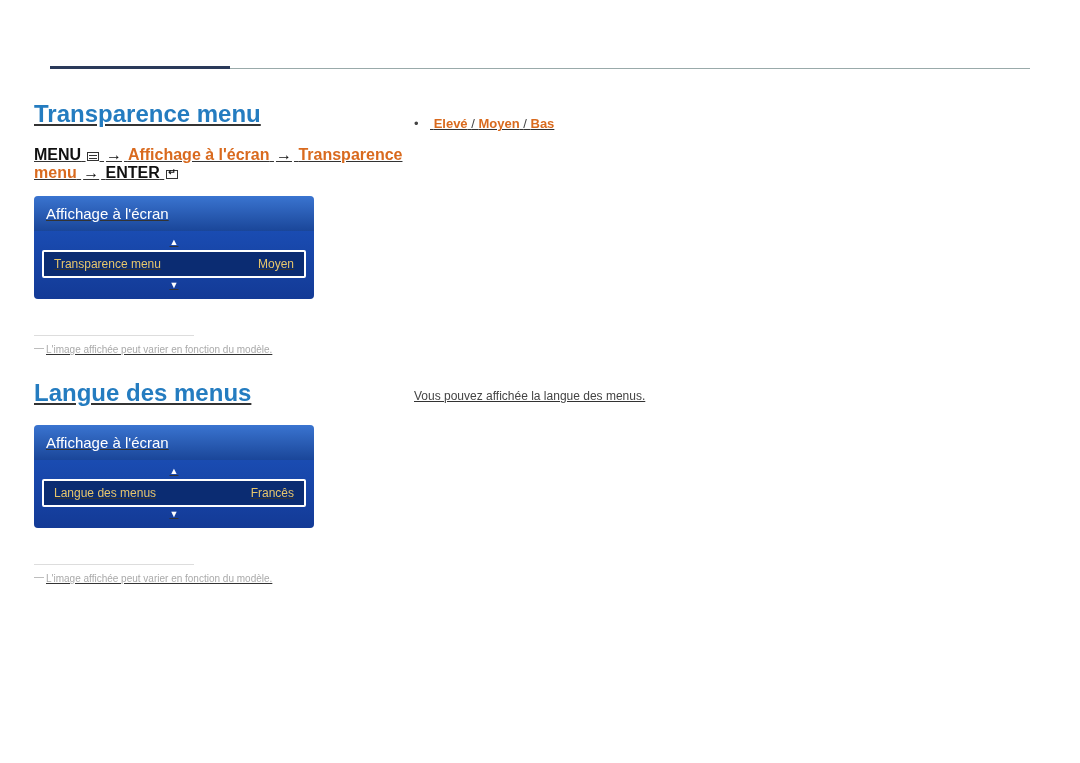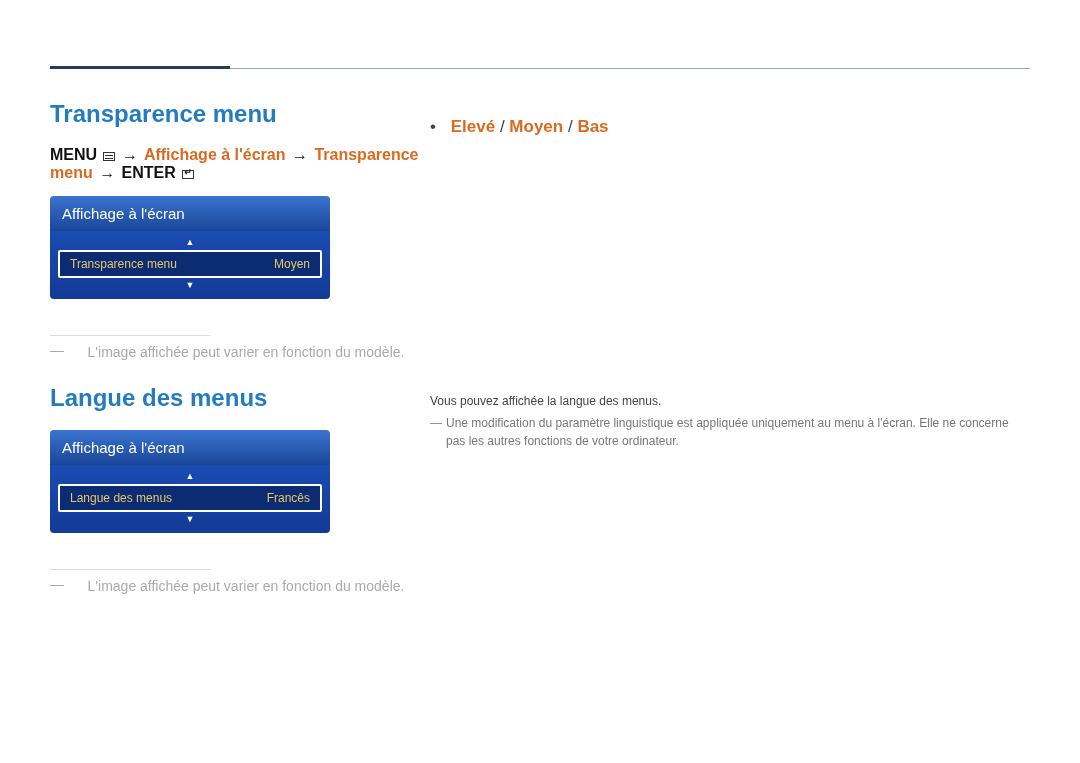--- a/index.html
+++ b/index.html
@@ -5,21 +5,22 @@
   body {
     margin: 0;
     padding: 0;
     width: 1080px;
     height: 763px;
     font-family: "Segoe UI", Arial, sans-serif;
     color: #333;
     position: relative;
   }
   .page {
-    padding: 70px 50px 0 50px;
+    padding: 70px 50px 0 34px;
+    text-decoration: underline;
   }
   .top-line {
     position: absolute;
     top: 68px;
     left: 50px;
     right: 50px;
     height: 1px;
     background: #9aa;
   }
   .top-line-bold {
@@ -131,35 +132,34 @@
     margin: 2px 0;
   }
   .footnote-sep {
     width: 160px;
     height: 1px;
     background: #ddd;
     margin-top: 36px;
     margin-bottom: 8px;
   }
   .footnote {
-    font-size: 14px;
+    font-size: 10px;
     color: #aaa;
     position: relative;
     padding-left: 12px;
-    text-align: center;
   }
   .footnote::before {
     content: "―";
     position: absolute;
     left: 0;
     top: -2px;
     color: #aaa;
   }
   .bullet-line {
-    font-size: 17px;
+    font-size: 13px;
     margin-top: 6px;
   }
   .bullet-dot {
     display: inline-block;
     width: 16px;
   }
   .orange-opt {
     color: #d96a1e;
     font-weight: bold;
   }
@@ -242,17 +242,16 @@
           <div class="chevron-row">▼</div>
         </div>
       </div>
 
       <div class="footnote-sep"></div>
       <div class="footnote">L'image affichée peut varier en fonction du modèle.</div>
     </div>
 
     <div class="right-col">
       <div>Vous pouvez affichée la langue des menus.</div>
-      <div class="note-dash">Une modification du paramètre linguistique est appliquée uniquement au menu à l'écran. Elle ne concerne pas les autres fonctions de votre ordinateur.</div>
     </div>
   </div>
 
 </div>
 
 </body></html>

